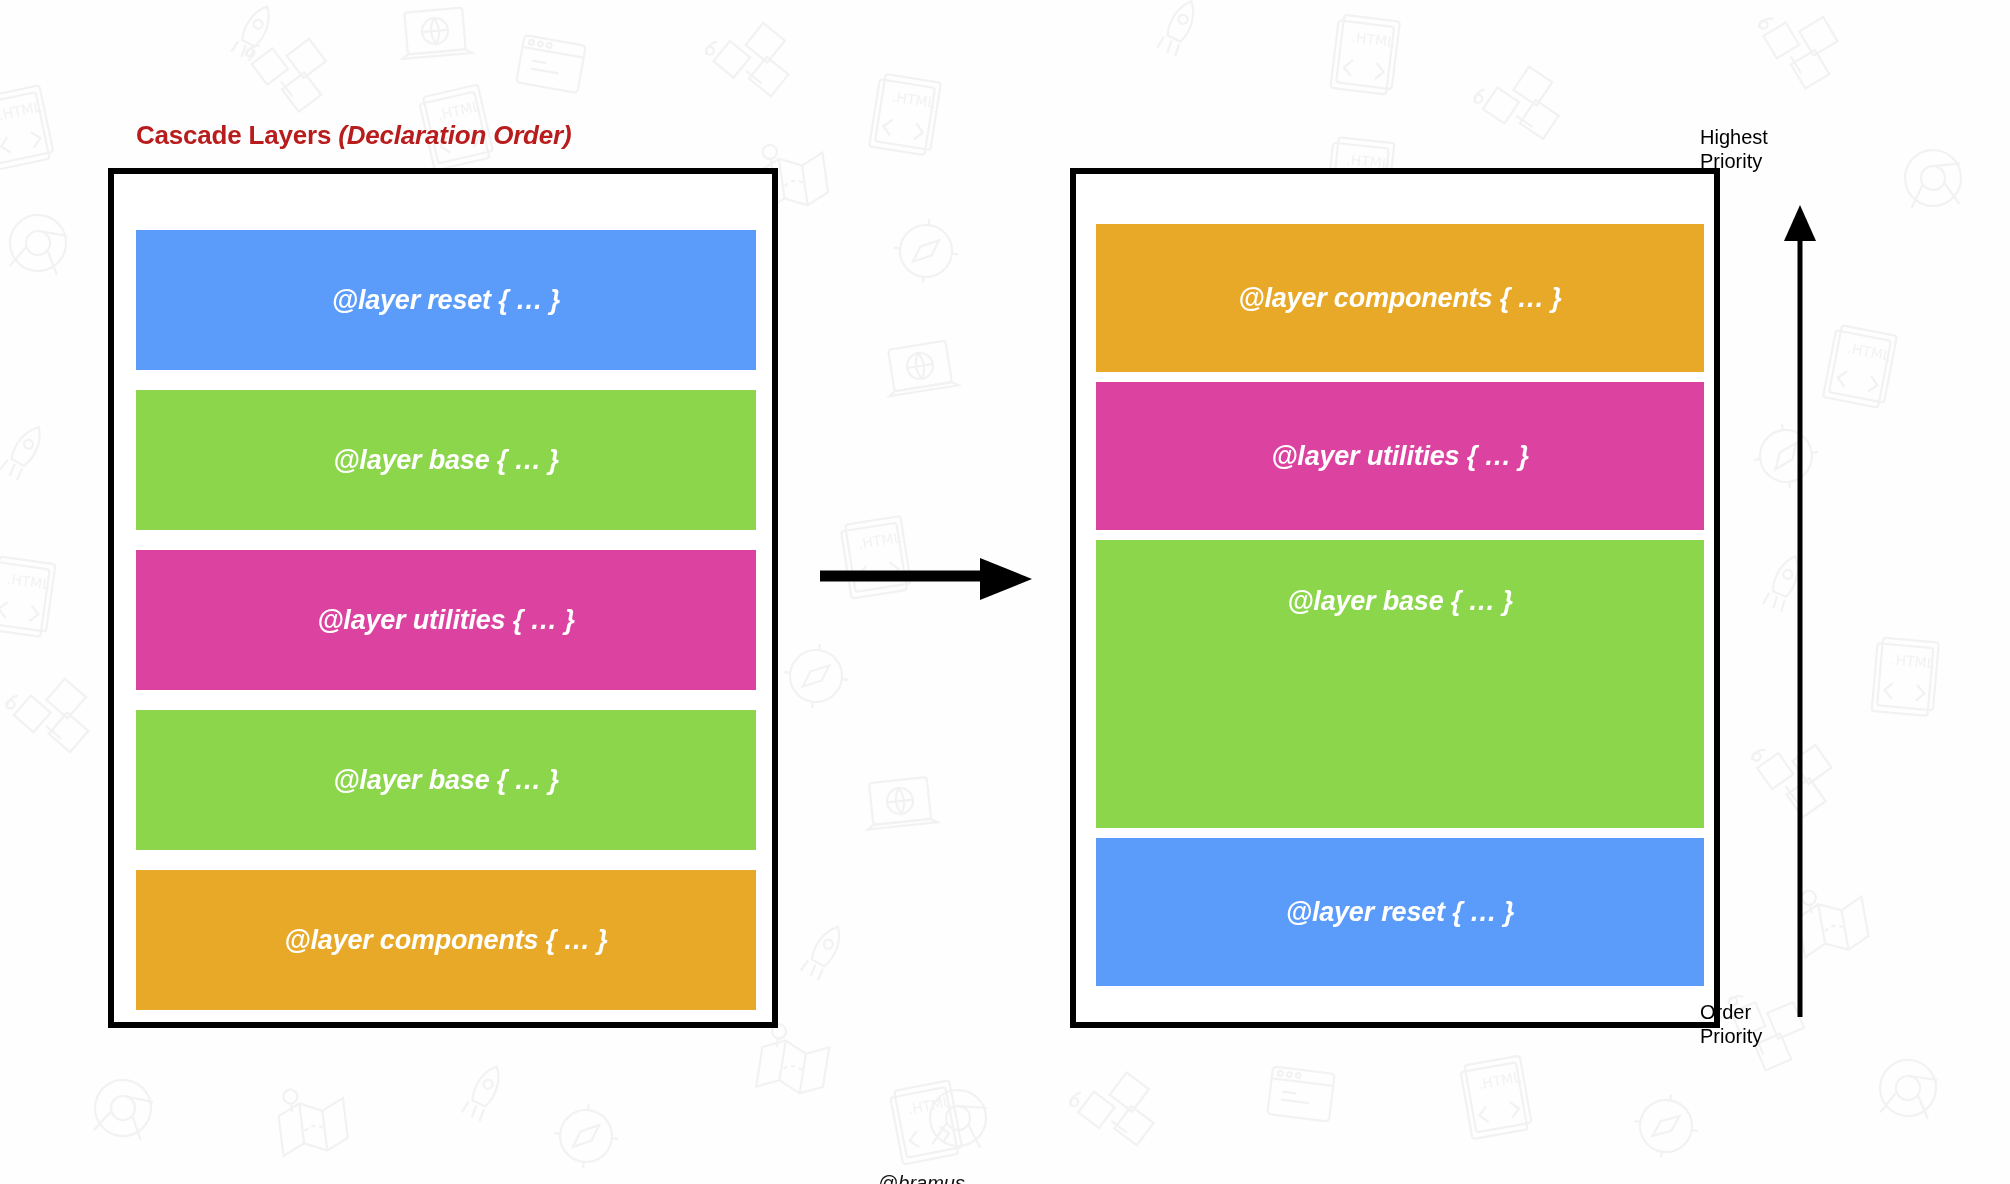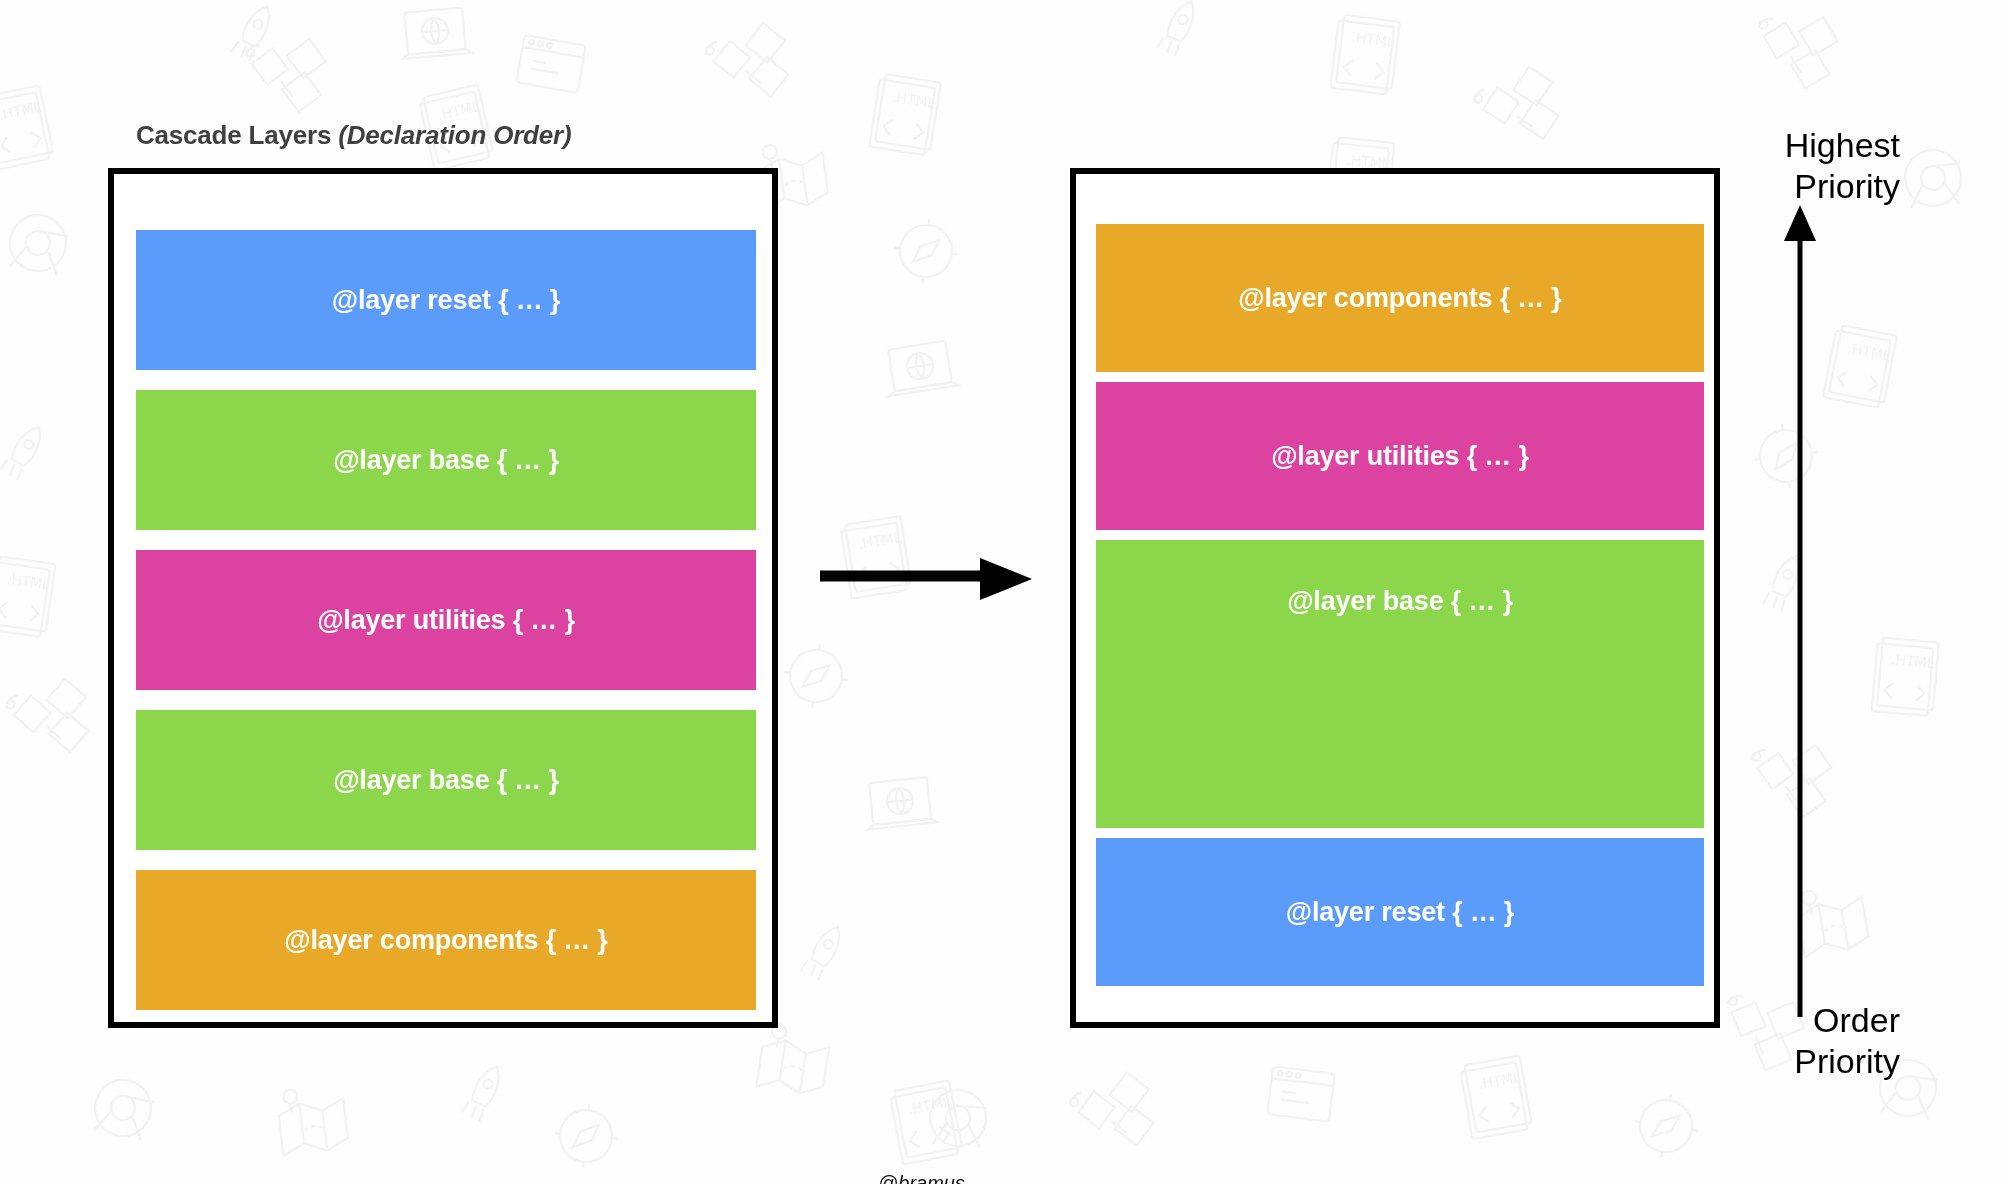--- a/index.html
+++ b/index.html
@@ -22,21 +22,21 @@
     inset: 0;
     pointer-events: none;
     z-index: 0;
   }
 
   
   .panel-title {
     position: absolute;
     font-size: 26px;
     font-weight: bold;
-    color: #404040;
+    color: #b91c1c;
     white-space: nowrap;
     letter-spacing: -0.2px;
     z-index: 3;
   }
   .panel-title i {
     font-style: italic;
   }
 
   .panel {
     position: absolute;
@@ -51,36 +51,37 @@
     display: flex;
     justify-content: center;
     box-sizing: border-box;
   }
   .layer-block span {
     color: #ffffff;
     font-weight: bold;
     font-size: 27px;
     letter-spacing: -0.2px;
     white-space: nowrap;
+    font-style: italic;
   }
   .align-middle { align-items: center; }
   .align-top    { align-items: flex-start; }
 
   
   #center-arrow {
     position: absolute;
     z-index: 3;
   }
 
   
   .axis-label {
     position: absolute;
-    font-size: 34px;
+    font-size: 20px;
     color: #000;
-    text-align: right;
+    text-align: left;
     line-height: 1.22;
     width: 200px;
     z-index: 3;
   }
   #priority-axis-arrow {
     position: absolute;
     z-index: 3;
   }
 
   

